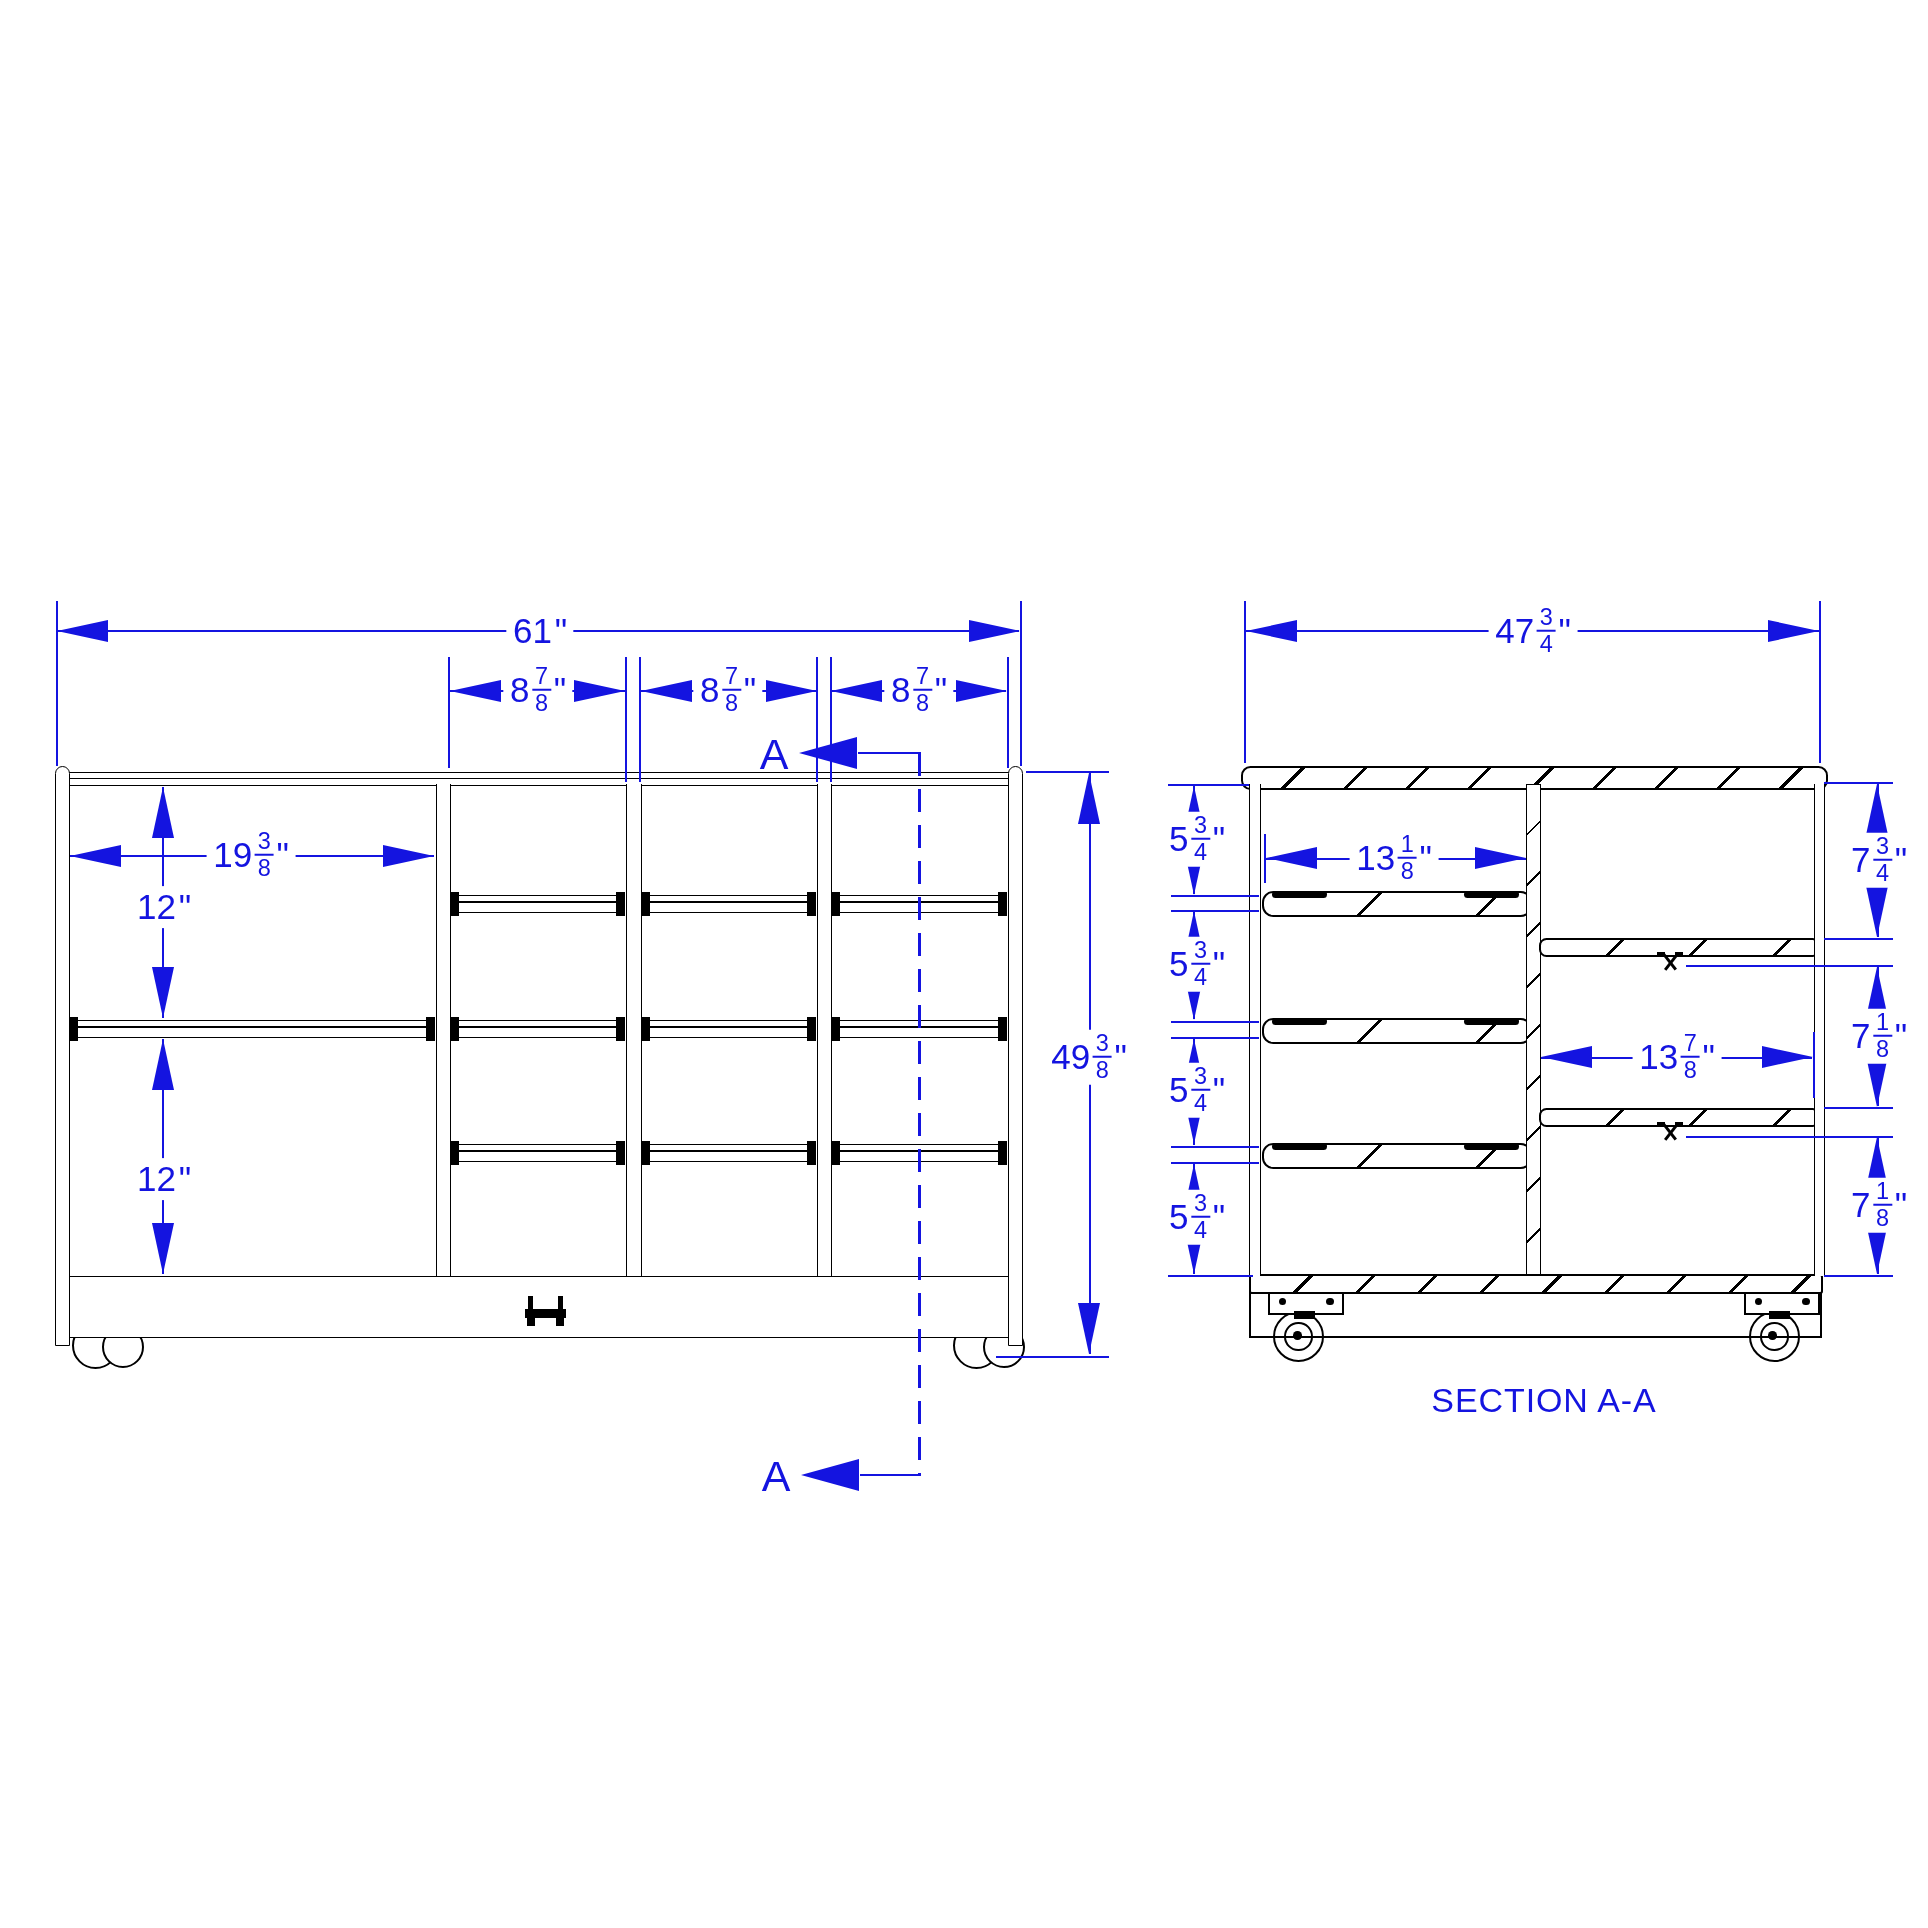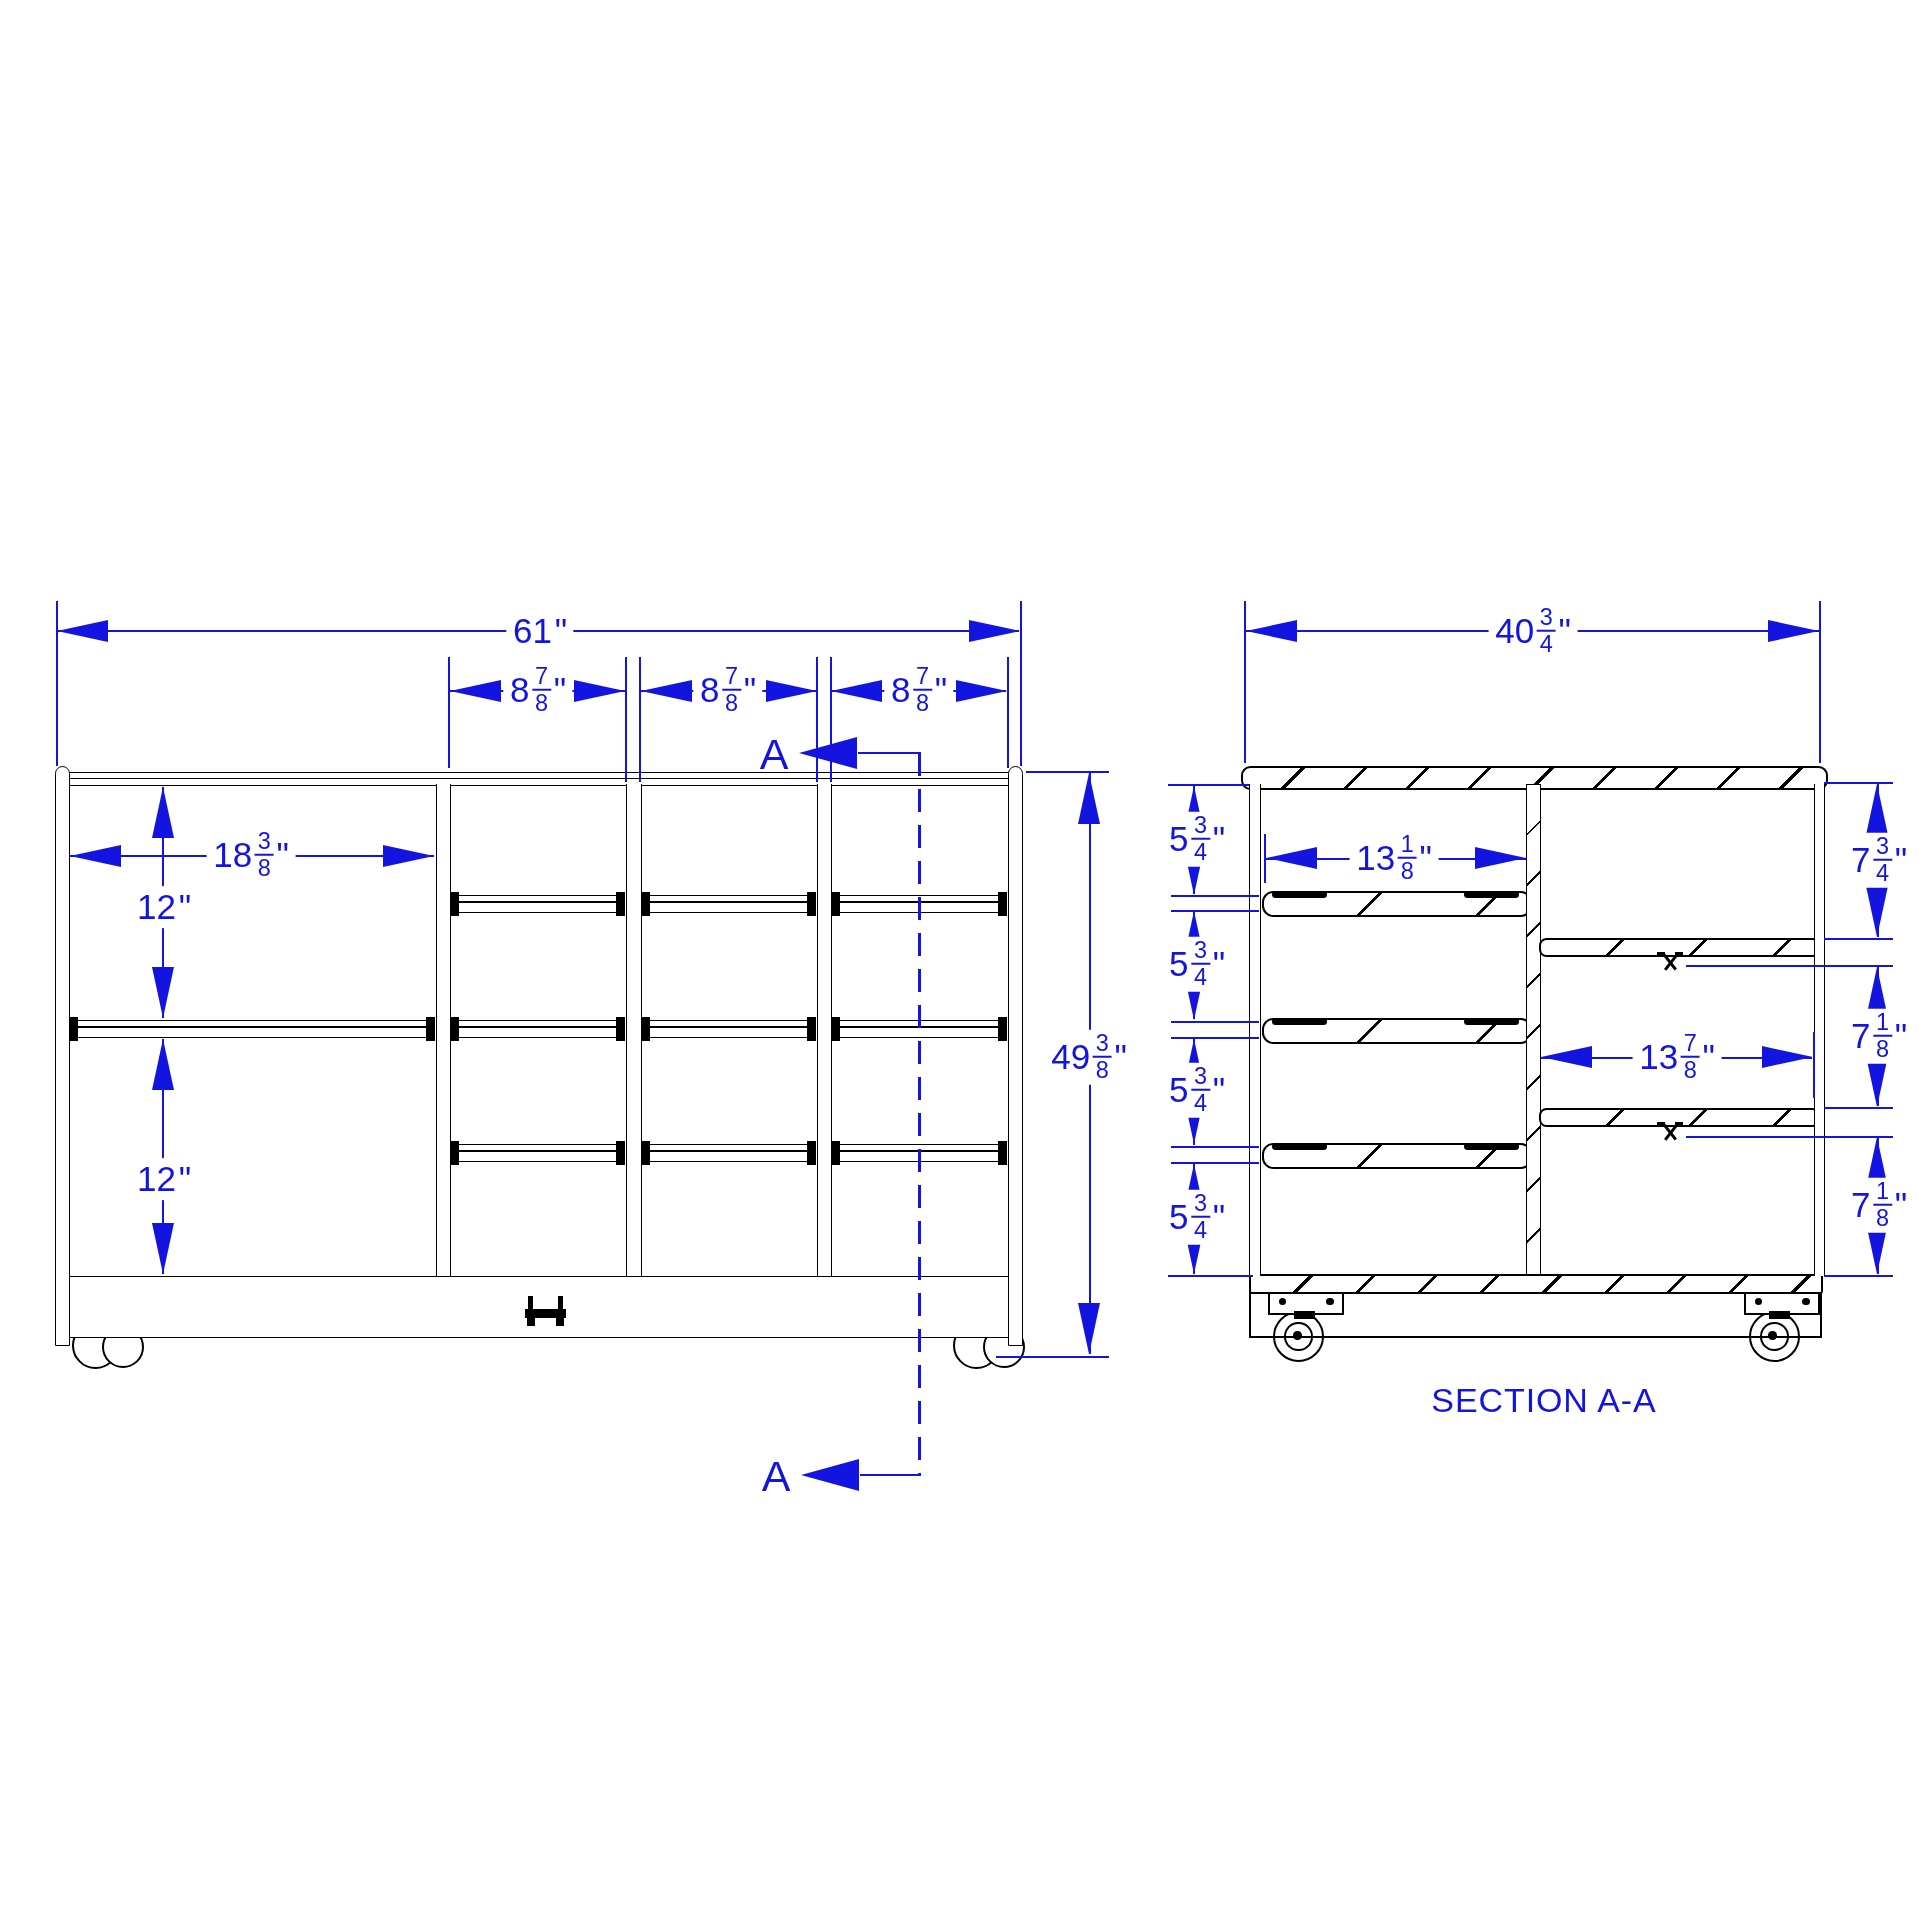--- a/index.html
+++ b/index.html
@@ -151,21 +151,21 @@
         </span>
       <span>"</span>
     </div>
   </div>
 
   <div>
     <div class="hl" style="left:70px;top:855px;width:364px;"></div>
     <div class="aL" style="left:70px;top:845px;"></div>
       <div class="aR" style="left:383px;top:845px;"></div>
     <div class="dimlabel" style="left:251px;top:855px;">
-      <span>18</span>
+      <span>19</span>
       <span class="frac">
           <span class="n">3</span>
           <span class="d">8</span>
         </span>
       <span>"</span>
     </div>
   </div>
 
   <div>
     <div class="vl" style="left:162px;top:787px;height:231px;"></div>
@@ -265,21 +265,21 @@
     <div class="hpanel" style="left:1249px;top:1274px;width:570px;height:16px;border-radius:2.8px;"></div>
   </div>
 
   <div>
     <div class="vl" style="left:1244px;top:601px;height:162px;"></div>
     <div class="vl" style="left:1819px;top:601px;height:162px;"></div>
     <div class="hl" style="left:1246px;top:630px;width:573px;"></div>
     <div class="aL" style="left:1246px;top:620px;"></div>
     <div class="aR" style="left:1768px;top:620px;"></div>
     <div class="dimlabel" style="left:1533px;top:631px;">
-      <span>40</span>
+      <span>47</span>
       <span class="frac">
           <span class="n">3</span>
           <span class="d">4</span>
         </span>
       <span>"</span>
     </div>
   </div>
 
   <div>
     <div class="hl" style="left:1168px;top:784px;width:81px;"></div>

